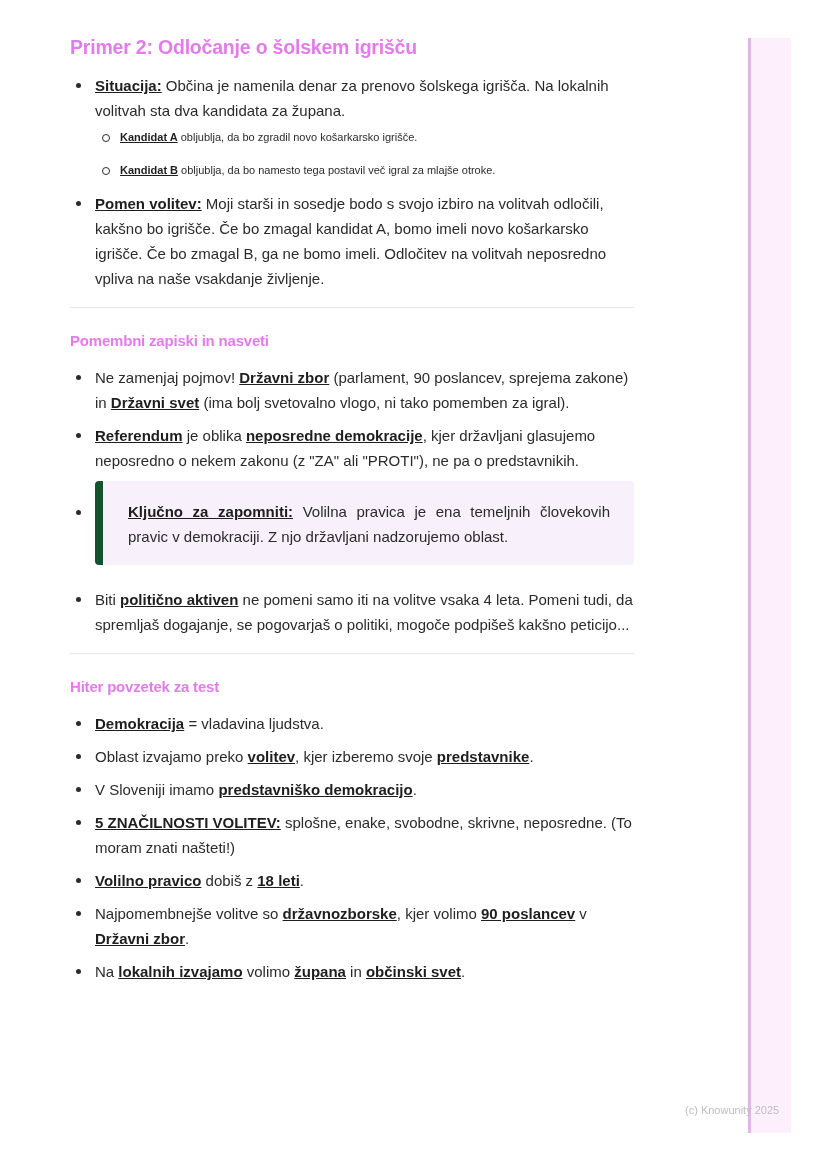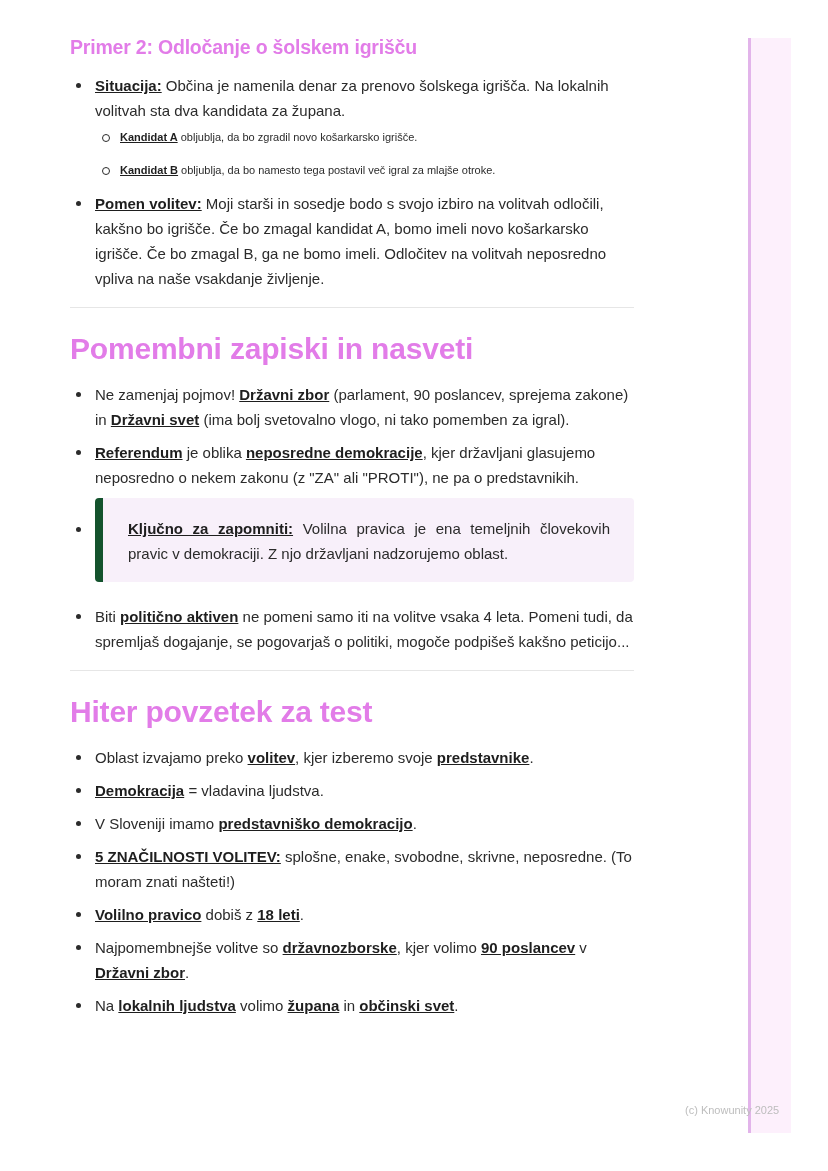--- a/index.html
+++ b/index.html
@@ -7,21 +7,21 @@
       width: 828px; height: 1171px; background: #ffffff; overflow: hidden;
       font-family: "Liberation Sans", "DejaVu Sans", sans-serif;
       color: #2b2b2b;
     }
     .page { position: relative; width: 828px; height: 1171px; }
     .content { position: absolute; left: 70px; top: 36px; width: 564px; }
     h2 {
       color: #e27ce8; font-weight: 700; letter-spacing: -0.2px;
     }
     h2.sub { font-size: 19.5px; font-weight: 600; margin-bottom: 14px; }
-    h2.main { font-size: 30px; margin-bottom: 16px; }
+    h2.main { font-size: 15px; margin-bottom: 16px; }
     ul.bullets { list-style: none; }
     ul.bullets > li {
       position: relative; padding-left: 25px;
       font-size: 15px; line-height: 25px; margin-bottom: 8px;
     }
     ul.bullets > li::before {
       content: ""; position: absolute; left: 6px; top: 10px;
       width: 5px; height: 5px; border-radius: 50%; background: #2b2b2b;
     }
     ul.sub { list-style: none; margin-top: 2px; }
@@ -85,25 +85,25 @@
       </li>
       <li>
         <span>Biti </span><b>politično aktiven</b><span> ne pomeni samo iti na volitve vsaka 4 leta. Pomeni tudi, da spremljaš dogajanje, se pogovarjaš o politiki, mogoče podpišeš kakšno peticijo...</span>
       </li>
     </ul>
 
     <hr class="sep">
 
     <h2 class="main">Hiter povzetek za test</h2>
     <ul class="bullets">
+      <li><b>Demokracija</b><span> = vladavina ljudstva.</span></li>
       <li><span>Oblast izvajamo preko </span><b>volitev</b><span>, kjer izberemo svoje </span><b>predstavnike</b><span>.</span></li>
-      <li><b>Demokracija</b><span> = vladavina ljudstva.</span></li>
       <li><span>V Sloveniji imamo </span><b>predstavniško demokracijo</b><span>.</span></li>
       <li><b>5 ZNAČILNOSTI VOLITEV:</b><span> splošne, enake, svobodne, skrivne, neposredne. (To moram znati našteti!)</span></li>
       <li><b>Volilno pravico</b><span> dobiš z </span><b>18 leti</b><span>.</span></li>
       <li><span>Najpomembnejše volitve so </span><b>državnozborske</b><span>, kjer volimo </span><b>90 poslancev</b><span> v </span><b>Državni zbor</b><span>.</span></li>
-      <li><span>Na </span><b>lokalnih ljudstva</b><span> volimo </span><b>župana</b><span> in </span><b>občinski svet</b><span>.</span></li>
+      <li><span>Na </span><b>lokalnih izvajamo</b><span> volimo </span><b>župana</b><span> in </span><b>občinski svet</b><span>.</span></li>
     </ul>
   </div>
 
   <div class="side-panel"></div>
   <div class="footer">(c) Knowunity 2025</div>
 </div>
 
 </body></html>

